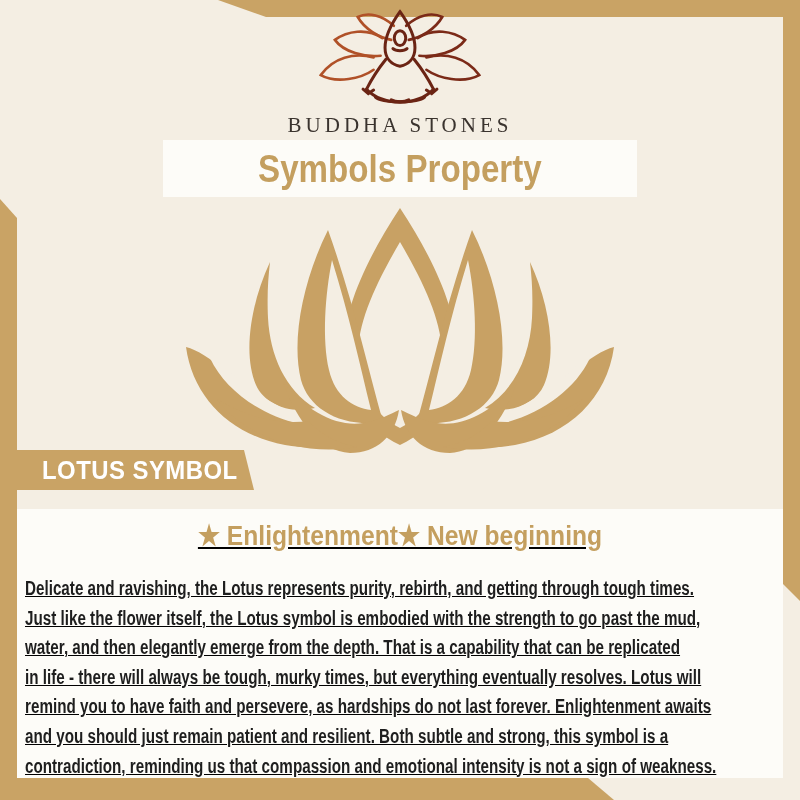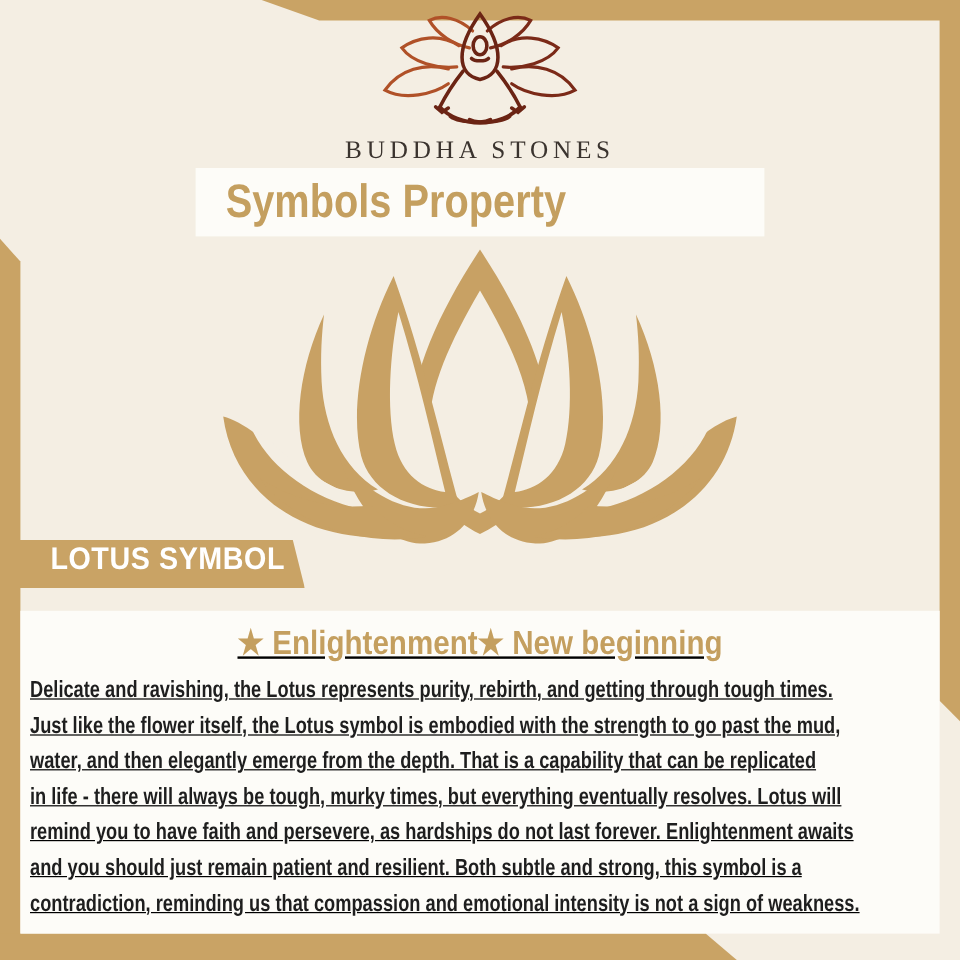--- a/index.html
+++ b/index.html
@@ -14,47 +14,47 @@
   
   #logo{left:312px;top:8px;width:176px;height:106px;}
   #brand{
     left:0;top:113px;width:800px;text-align:center;
     font-family:"Liberation Serif",serif;font-size:21px;letter-spacing:4px;
     color:var(--brand-text,#3a332e);font-weight:500;
   }
   #title-band{
     left:163px;top:140px;width:474px;height:57px;
     background:var(--panel-white,#fdfcf8);
-    display:flex;align-items:center;justify-content:flex-start;
+    display:flex;align-items:center;justify-content:center;
   }
   #title{
     font-size:39px;font-weight:700;color:var(--gold-text,#c49f5f);
     transform:scaleX(0.85);white-space:nowrap;
   }
   #lotus{left:183px;top:200px;width:434px;height:260px;}
   #section-banner{
     left:0;top:450px;width:254px;height:40px;
     background:var(--accent,#c9a365);
     clip-path:polygon(0 0,244px 0,254px 100%,0 100%);
-    display:flex;
+    display:flex;align-items:center;
   }
   #banner-label{
     margin-left:42px;color:var(--banner-text,#fff);font-size:26px;font-weight:600;
     transform:scaleX(0.92);transform-origin:0 50%;white-space:nowrap;letter-spacing:0.5px;
   }
   #content-panel{
     left:17px;top:509px;width:766px;height:269px;
     background:var(--panel-white,#fdfcf8);overflow:hidden;text-decoration:underline;
   }
   #content-heading{
     margin-top:10px;width:100%;text-align:center;
     font-size:28px;font-weight:700;color:var(--gold-text,#c49f5f);
     transform:scaleX(0.88);white-space:nowrap;
   }
-  #body-text{margin-top:9px;padding-left:8px;}
+  #body-text{margin-top:22px;padding-left:8px;}
   .body-line{
     height:29.6px;line-height:29.6px;white-space:nowrap;overflow:hidden;
     font-size:19.5px;font-weight:700;color:var(--body-text,#1e1e1e);
     transform:scaleX(0.78);transform-origin:0 50%;width:128%;
   }
 </style>
 </head>
 <body>
 
 <svg id="accents" class="abs" viewBox="0 0 800 800" xmlns="http://www.w3.org/2000/svg">

